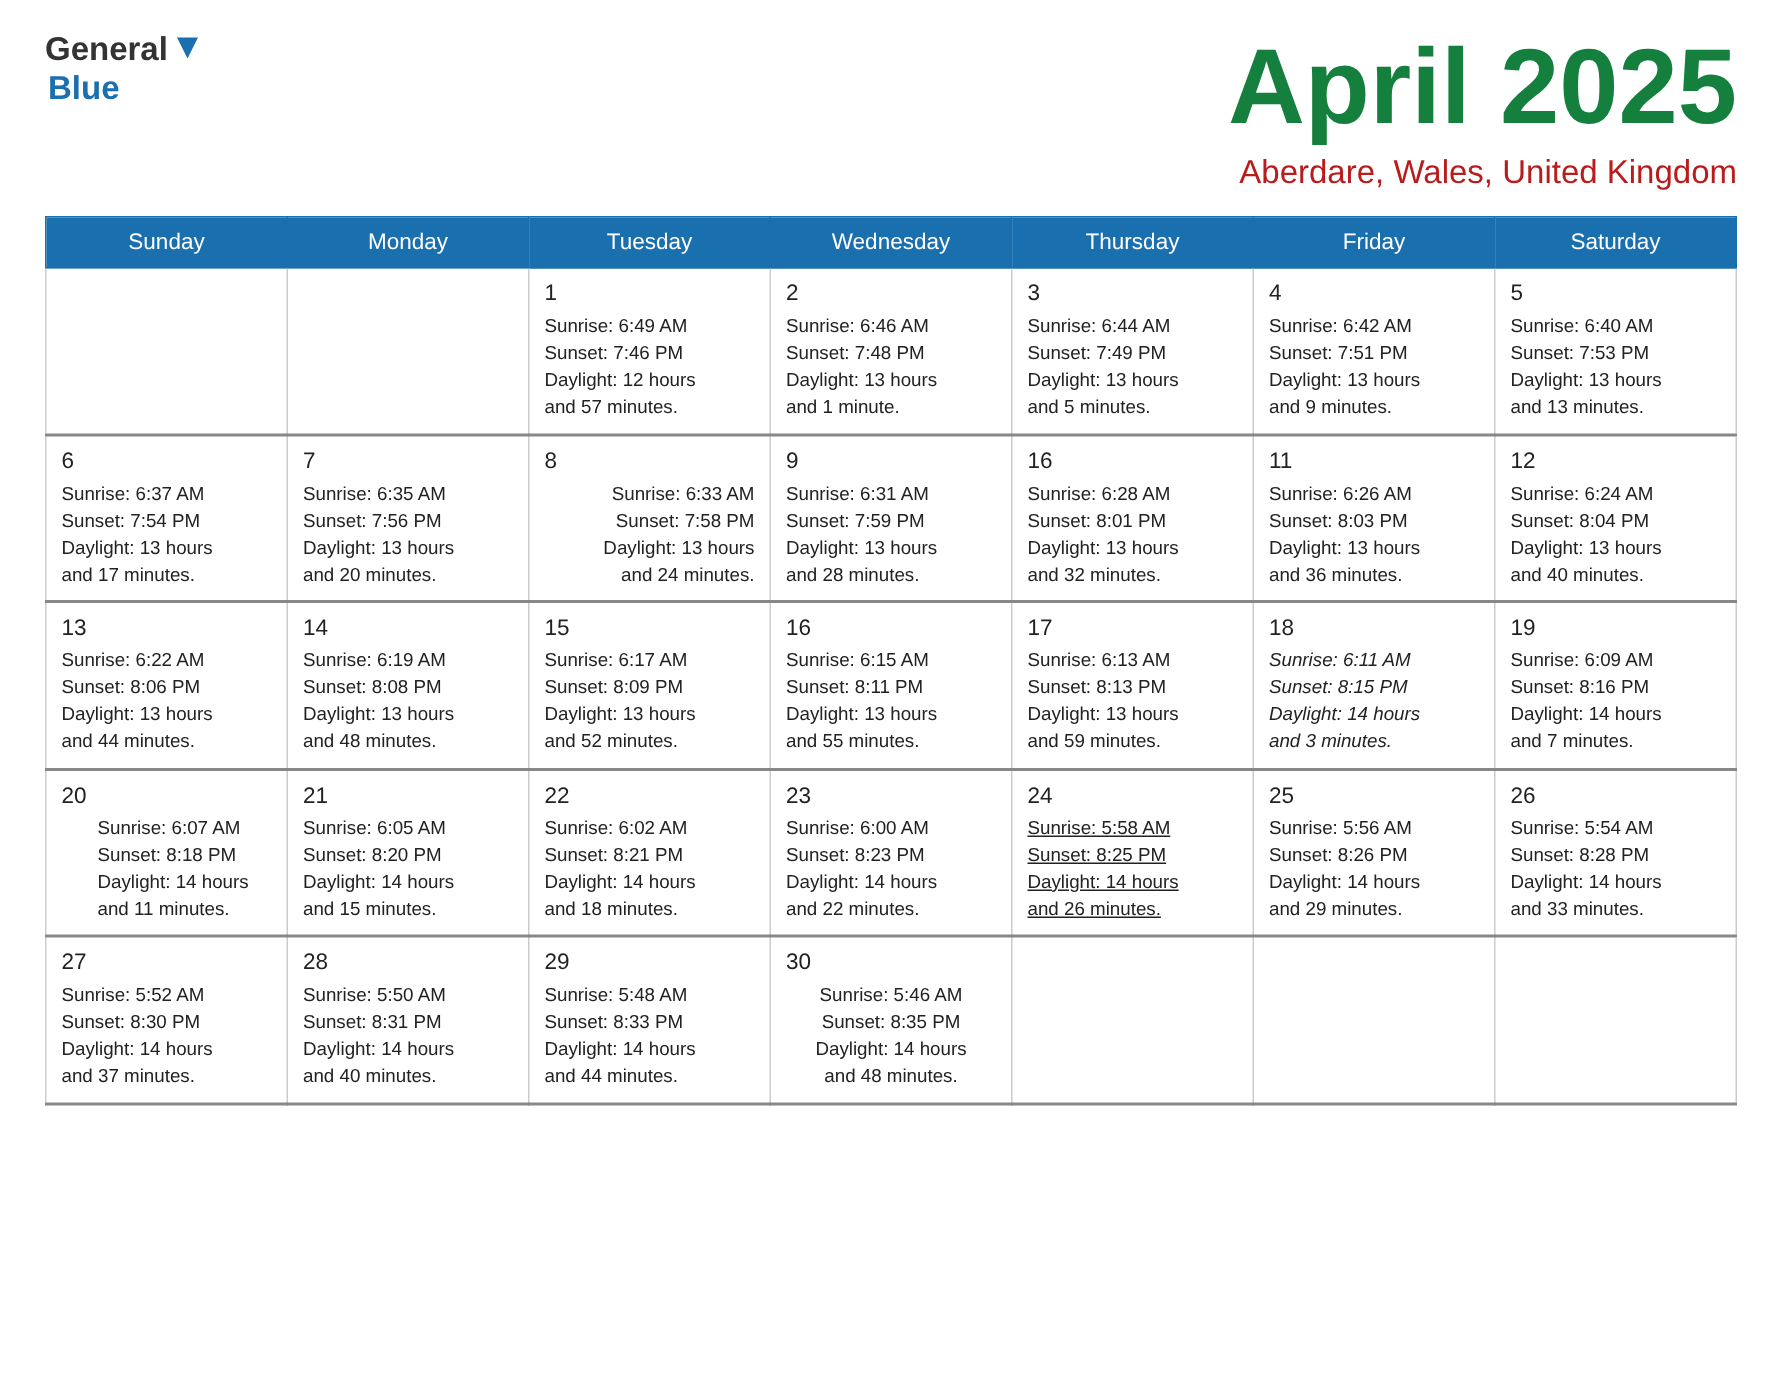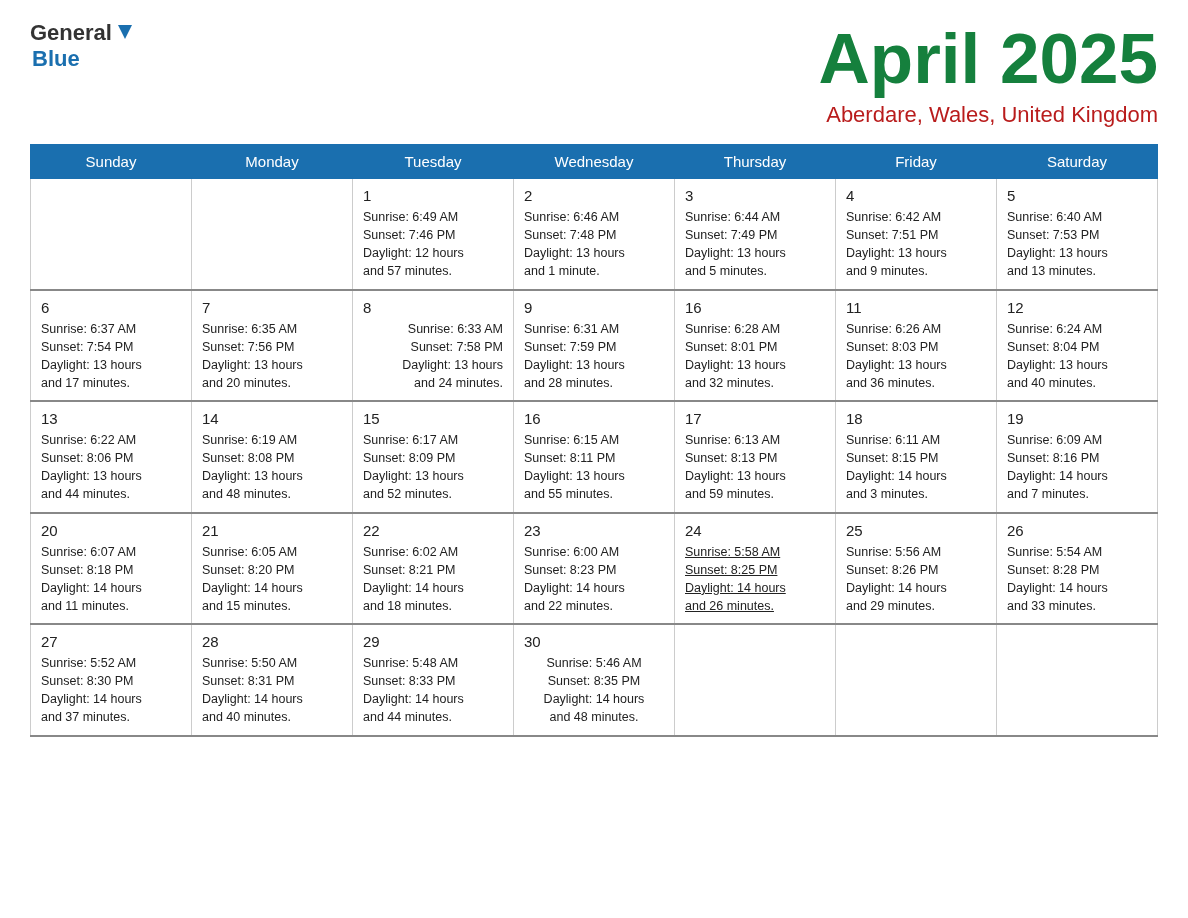--- a/index.html
+++ b/index.html
@@ -239,37 +239,37 @@
         </td>
         <td>
           <div class="day-num">17</div>
           <div class="day-info" style="white-space: pre-line;">Sunrise: 6:13 AM
 Sunset: 8:13 PM
 Daylight: 13 hours
 and 59 minutes.</div>
         </td>
         <td>
           <div class="day-num">18</div>
-          <div class="day-info" style="white-space: pre-line;">Sunrise: 6:11 AM
+          <div class="day-info" style="white-space: pre-line; font-style: italic;">Sunrise: 6:11 AM
 Sunset: 8:15 PM
 Daylight: 14 hours
 and 3 minutes.</div>
         </td>
         <td>
           <div class="day-num">19</div>
           <div class="day-info" style="white-space: pre-line;">Sunrise: 6:09 AM
 Sunset: 8:16 PM
 Daylight: 14 hours
 and 7 minutes.</div>
         </td>
       </tr>
       <tr>
         <td>
           <div class="day-num">20</div>
-          <div class="day-info" style="white-space: pre-line;">Sunrise: 6:07 AM
+          <div class="day-info" style="white-space: pre-line; margin-left: 24px;">Sunrise: 6:07 AM
 Sunset: 8:18 PM
 Daylight: 14 hours
 and 11 minutes.</div>
         </td>
         <td>
           <div class="day-num">21</div>
           <div class="day-info" style="white-space: pre-line;">Sunrise: 6:05 AM
 Sunset: 8:20 PM
 Daylight: 14 hours
 and 15 minutes.</div>

